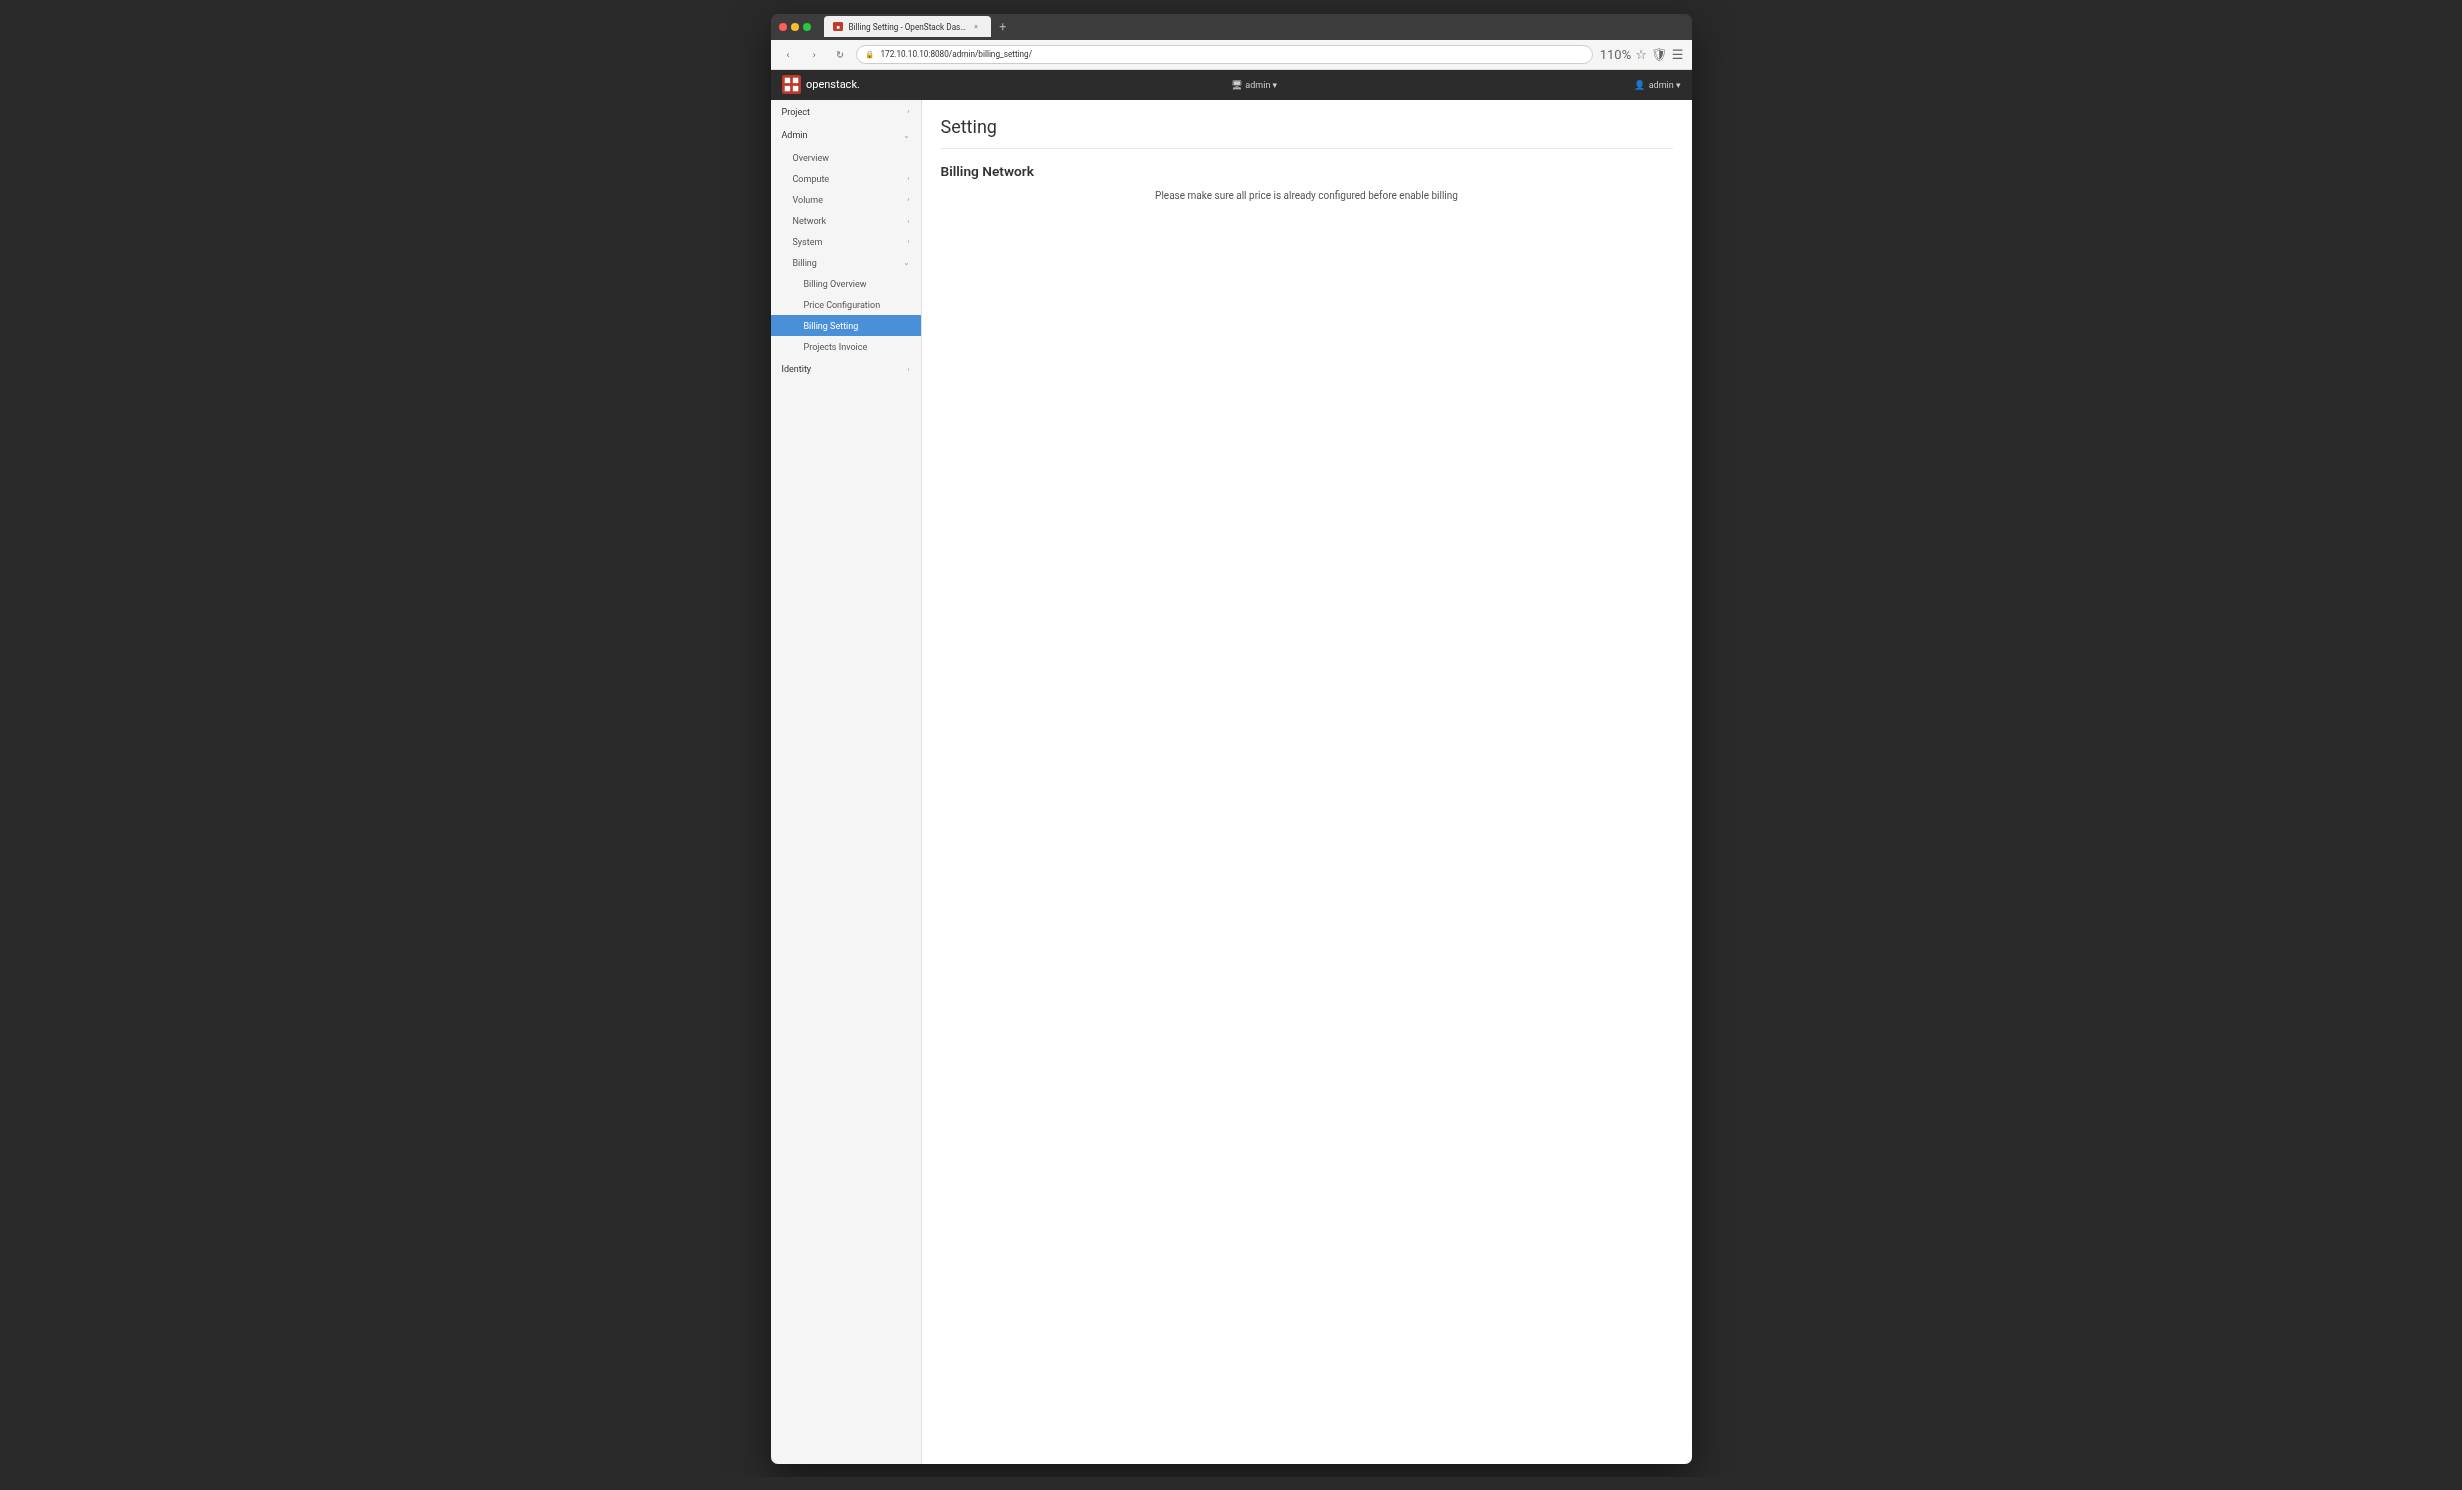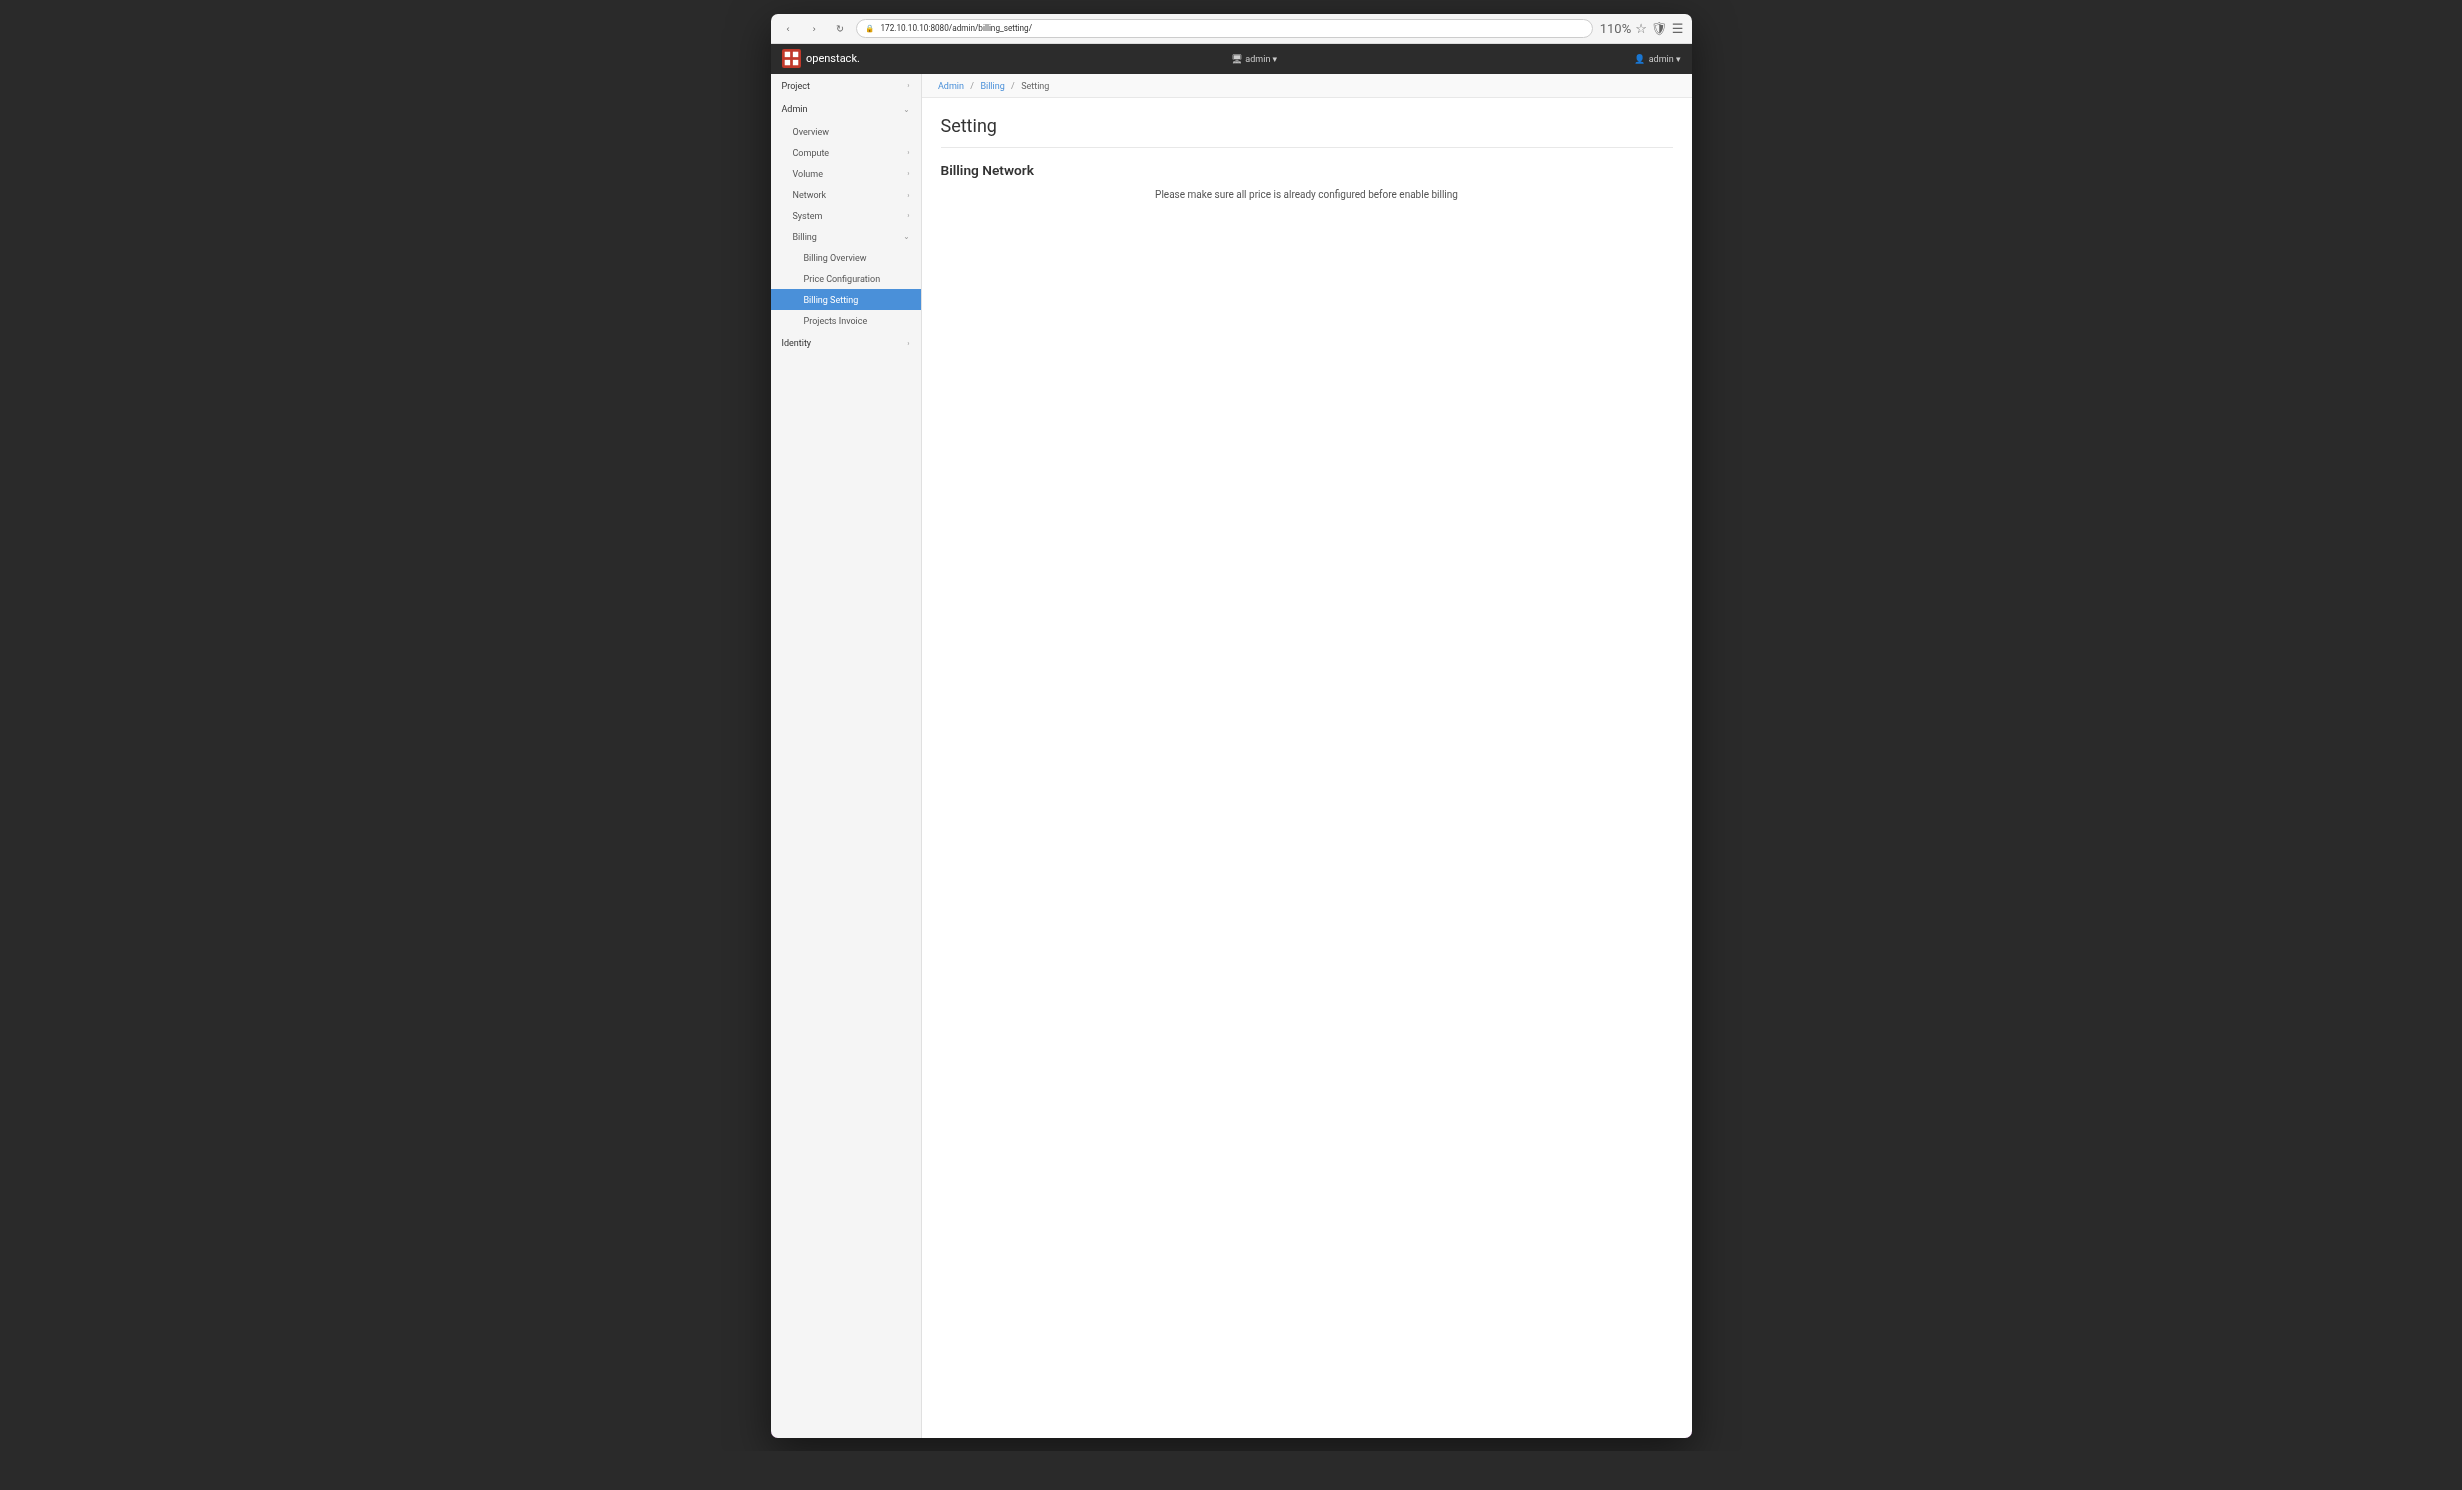--- a/index.html
+++ b/index.html
@@ -343,20 +343,35 @@
       border-radius: 2.7px;
       font-size: 9px;
       cursor: pointer;
     }
   </style>
 </head>
 <body>
 
 <div class="browser-window">
 
+  <div class="browser-titlebar">
+    <div class="traffic-lights">
+      <div class="traffic-light tl-red"></div>
+      <div class="traffic-light tl-yellow"></div>
+      <div class="traffic-light tl-green"></div>
+    </div>
+    <div class="browser-tabs">
+      <div class="browser-tab">
+        <div class="tab-favicon">■</div>
+        <span>Billing Setting - OpenStack Das…</span>
+        <div class="tab-close">×</div>
+      </div>
+      <div class="tab-new">+</div>
+    </div>
+  </div>
 
   <div class="browser-toolbar">
     <button class="nav-btn">‹</button>
     <button class="nav-btn">›</button>
     <button class="nav-btn">↻</button>
     <div class="address-bar">
       <span class="address-icon">🔒</span>
       <span>172.10.10.10:8080/admin/billing_setting/</span>
     </div>
     <div class="toolbar-right">
@@ -440,27 +455,20 @@
         <div class="sidebar-sub-item" style="padding-left:33px;">
           <span>Projects Invoice</span>
         </div>
         <div class="sidebar-item">
           <span class="sidebar-item-label">Identity</span>
           <span class="sidebar-chevron">›</span>
         </div>
       </div>
 
       <div class="main-content">
-        <div class="breadcrumb">
-          <a href="#">Admin</a>
-          <span class="breadcrumb-sep">/</span>
-          <a href="#">Billing</a>
-          <span class="breadcrumb-sep">/</span>
-          <span>Setting</span>
-        </div>
 
         <div class="content-area">
           <h1 class="page-title">Setting</h1>
 
           <h2 class="section-title">Billing Network</h2>
 
           <p class="description-text">Please make sure all price is already configured before enable billing</p>
 
         </div>
       </div>

